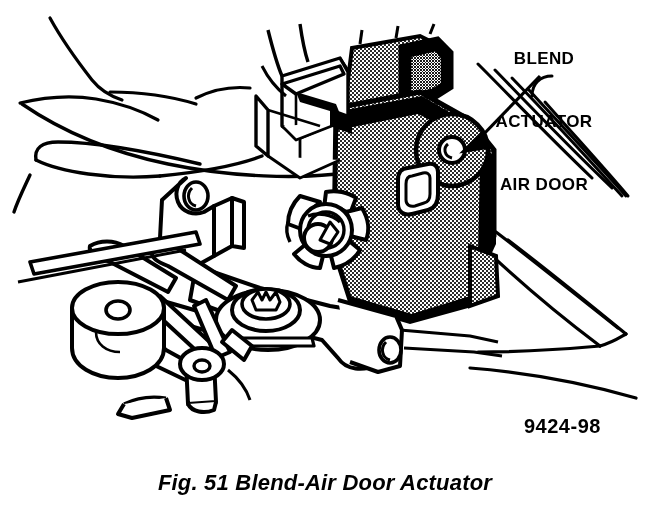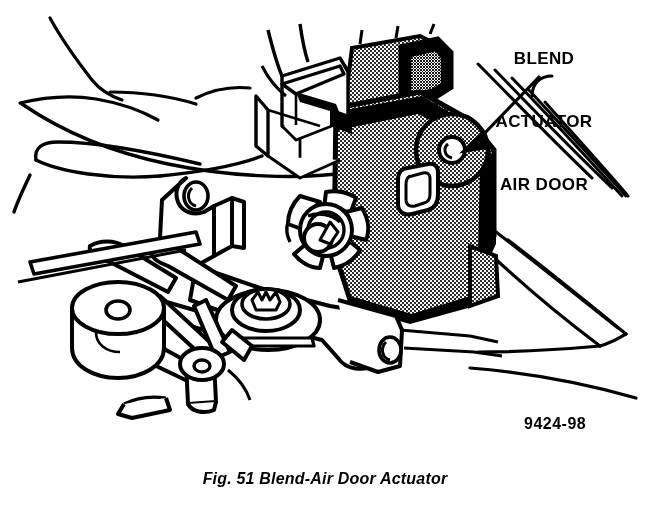--- a/index.html
+++ b/index.html
@@ -43,33 +43,33 @@
     letter-spacing: 0.4px;
     color: #000000;
     white-space: pre;
   }
   .callout-line { display: block; }
   .part-number {
     position: absolute;
     left: 524px;
     top: 415px;
     font-family: "Liberation Sans", sans-serif;
-    font-size: 16px;
+    font-size: 20px;
     font-weight: 700;
     letter-spacing: 0.5px;
     color: #000000;
   }
   .figure-caption {
     position: absolute;
     left: 0;
     top: 470px;
     width: 650px;
     text-align: center;
     font-family: "Liberation Sans", sans-serif;
-    font-size: 16px;
+    font-size: 22px;
     font-weight: 700;
     font-style: italic;
     letter-spacing: 0.2px;
     color: #000000;
   }
 </style>
 </head>
 <body>
 
 <div id="figure-root">

